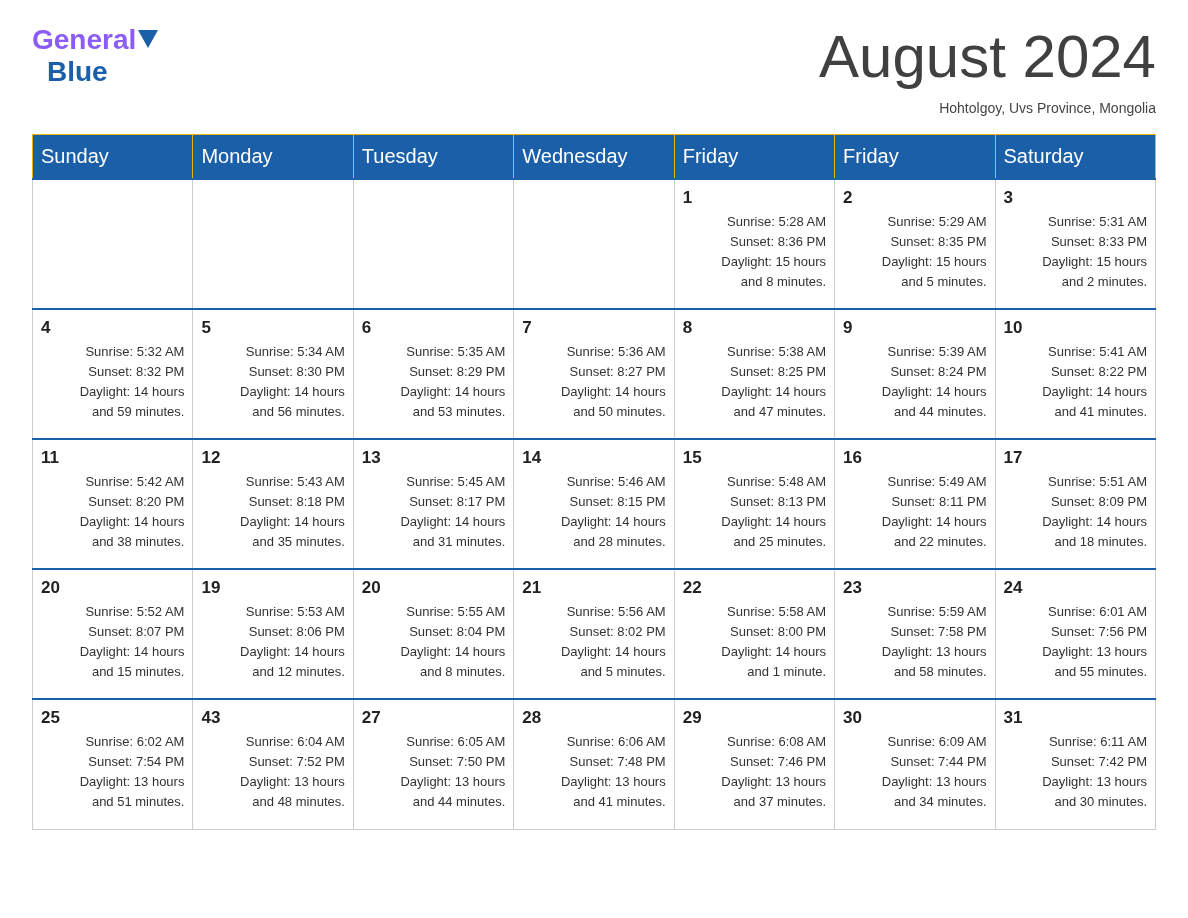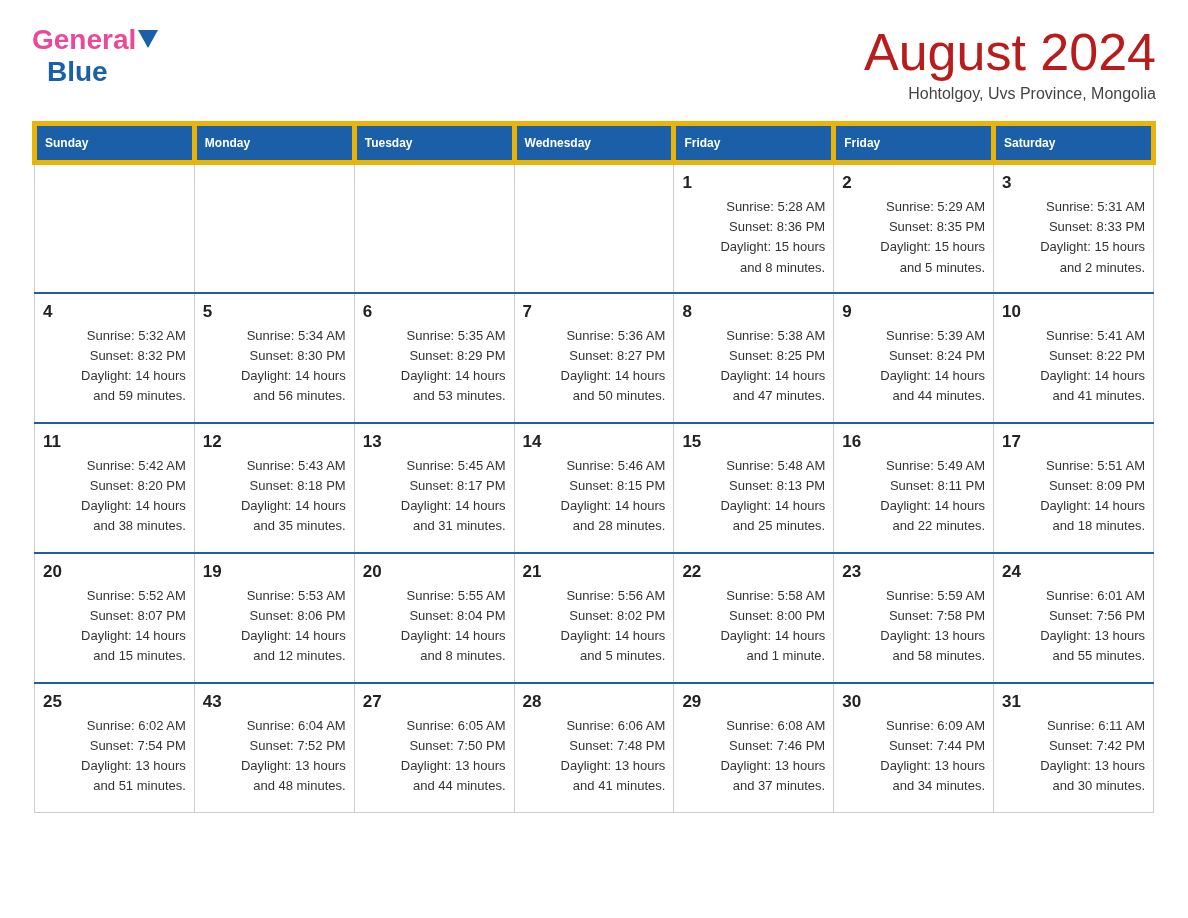--- a/index.html
+++ b/index.html
@@ -21,56 +21,56 @@
       flex-direction: column;
       align-items: flex-start;
     }
     .logo-text {
       display: flex;
       align-items: center;
       font-size: 28px;
       font-weight: bold;
       color: #333;
     }
-    .logo-general { color: #ec4899; }
+    .logo-general { color: #8b5cf6; }
     .logo-blue { color: #1a5fa8; }
     .logo-triangle {
       width: 0; height: 0;
       border-left: 10px solid transparent;
       border-right: 10px solid transparent;
       border-top: 18px solid #1a5fa8;
       display: inline-block;
       margin-left: 2px;
       margin-bottom: 2px;
     }
     .title-area { text-align: right; }
     .month-title {
-      font-size: 52px;
+      font-size: 60px;
       font-weight: 300;
-      color: #b91c1c;
+      color: #404040;
       line-height: 1.1;
     }
     .location-title {
-      font-size: 16px;
+      font-size: 14px;
       color: #444;
-      margin-top: 4px;
+      margin-top: 10px;
     }
     table {
       width: 100%;
       border-collapse: collapse;
       table-layout: fixed;
     }
     thead tr th {
       background-color: #1a5fa8;
       color: #fff;
-      font-size: 12px;
-      font-weight: 700;
+      font-size: 20px;
+      font-weight: 400;
       padding: 10px 8px;
       text-align: left;
-      border: 5px solid #eab308;
+      border: 1px solid #eab308;
     }
     tbody tr td {
       vertical-align: top;
       padding: 8px 8px 10px 8px;
       font-size: 13.5px;
       color: #222;
       border: 1px solid #ccc;
       border-top: 2px solid #1a5fa8;
       height: 130px;
     }

